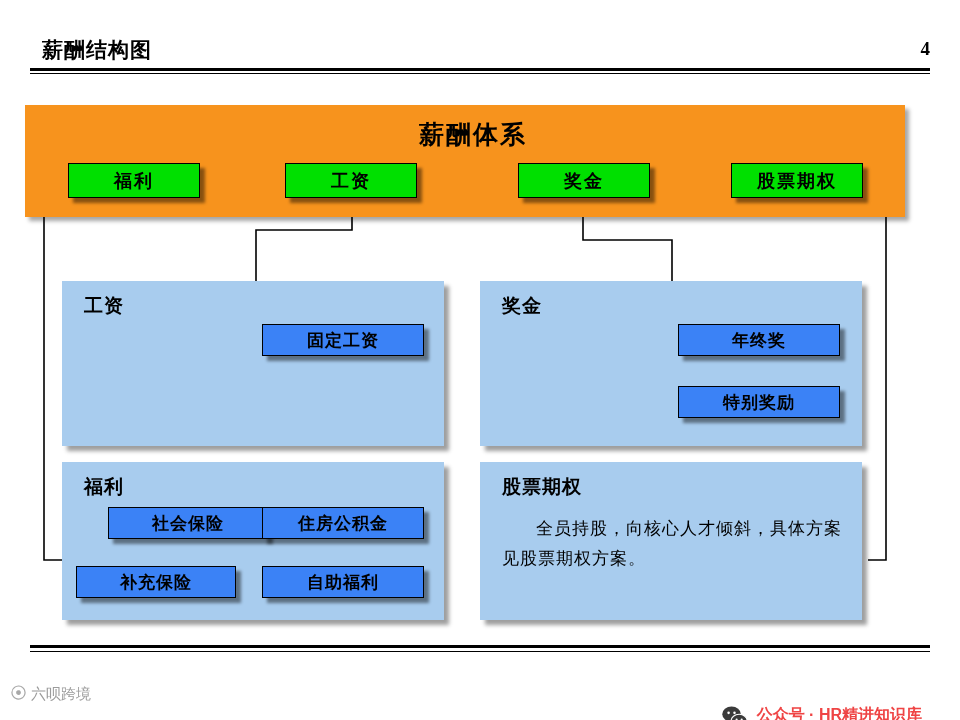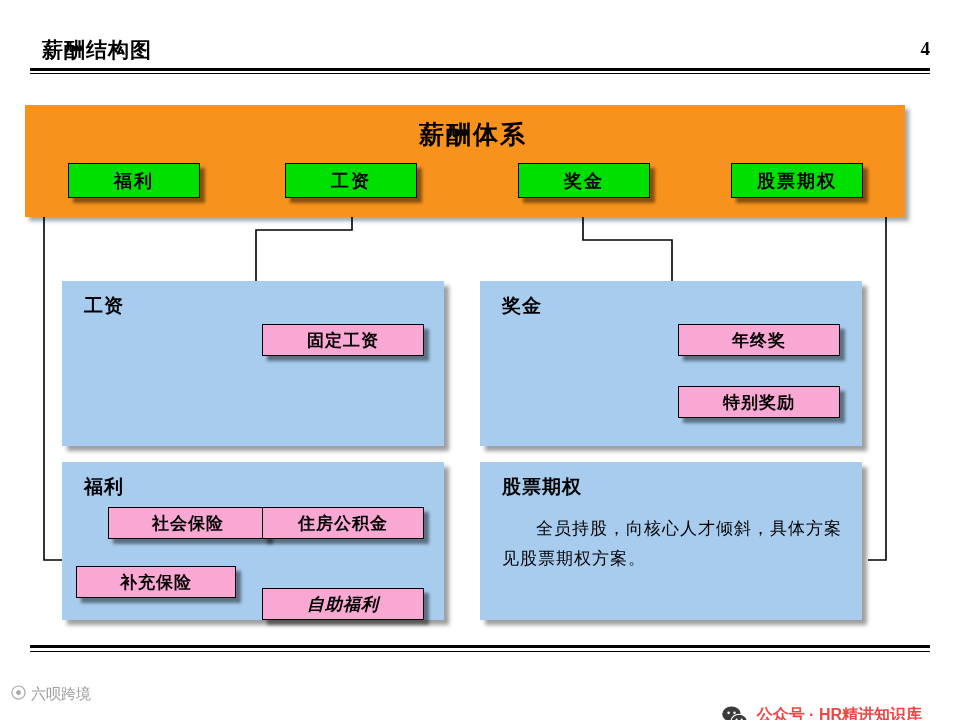--- a/index.html
+++ b/index.html
@@ -182,21 +182,21 @@
     font-size: 17px;
     color: #000000;
     line-height: 30px;
     text-indent: 34px;
     letter-spacing: 1px;
   }
 
   .orange-chip {
     position: absolute;
     height: 30px;
-    background: #f9a8d4;
+    background: #3b82f6;
     border: 1px solid #000000;
     box-shadow: 5px 5px 3px rgba(0,0,0,0.45);
     display: flex;
     align-items: center;
     justify-content: center;
     font-size: 17px;
     font-weight: bold;
     color: #000000;
     letter-spacing: 1px;
   }
@@ -263,21 +263,21 @@
   </div>
   <div class="orange-chip" style="left:76px; top:507px; width:158px;margin-left:32px;">
     <span>社会保险</span>
   </div>
   <div class="orange-chip" style="left:262px; top:507px; width:160px;">
     <span>住房公积金</span>
   </div>
   <div class="orange-chip" style="left:76px; top:566px; width:158px;">
     <span>补充保险</span>
   </div>
-  <div class="orange-chip" style="left:262px; top:588px; width:160px;font-style:italic;">
+  <div class="orange-chip" style="left:262px; top:566px; width:160px;">
     <span>自助福利</span>
   </div>
 
   <div class="blue-panel" style="left:480px; top:462px; width:382px; height:158px;">
     <div class="panel-title">股票期权</div>
     <div class="panel-body-text">全员持股，向核心人才倾斜，具体方案见股票期权方案。</div>
   </div>
 
 </div>
 

